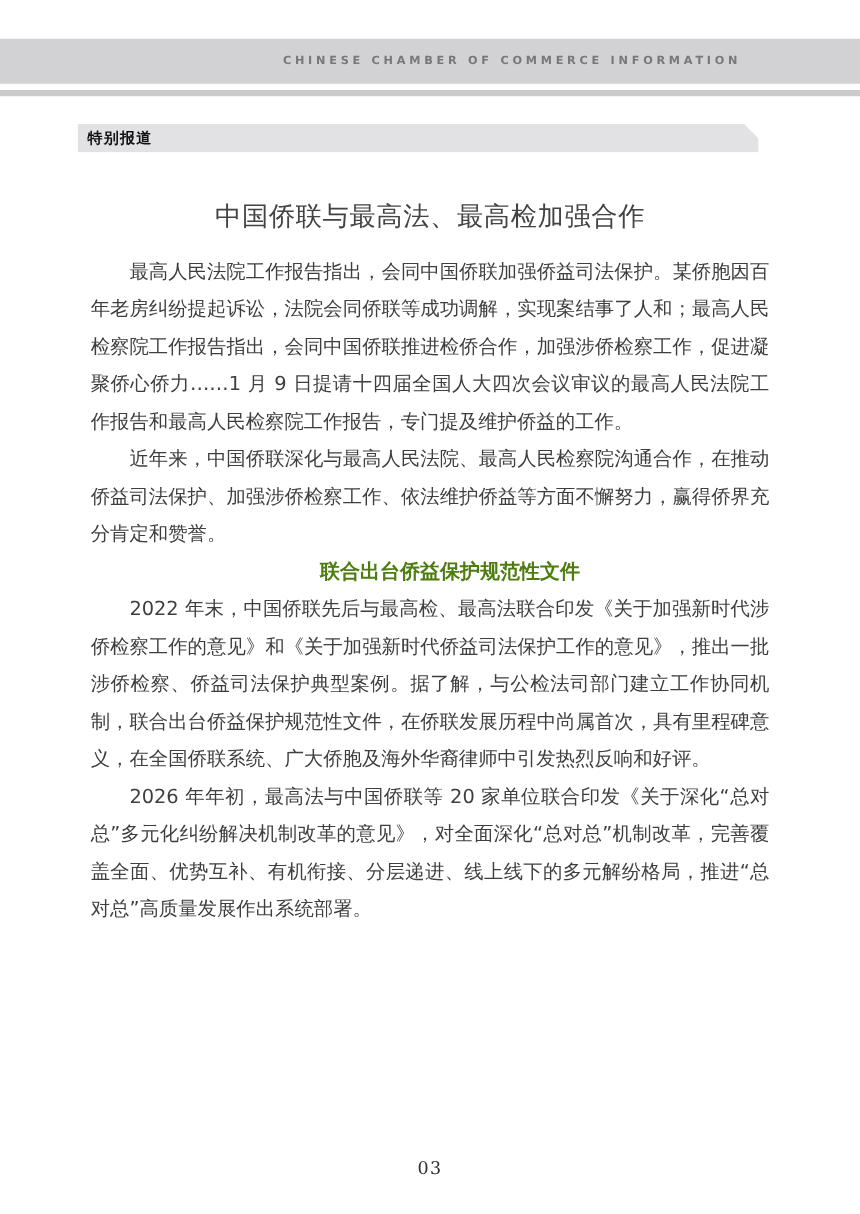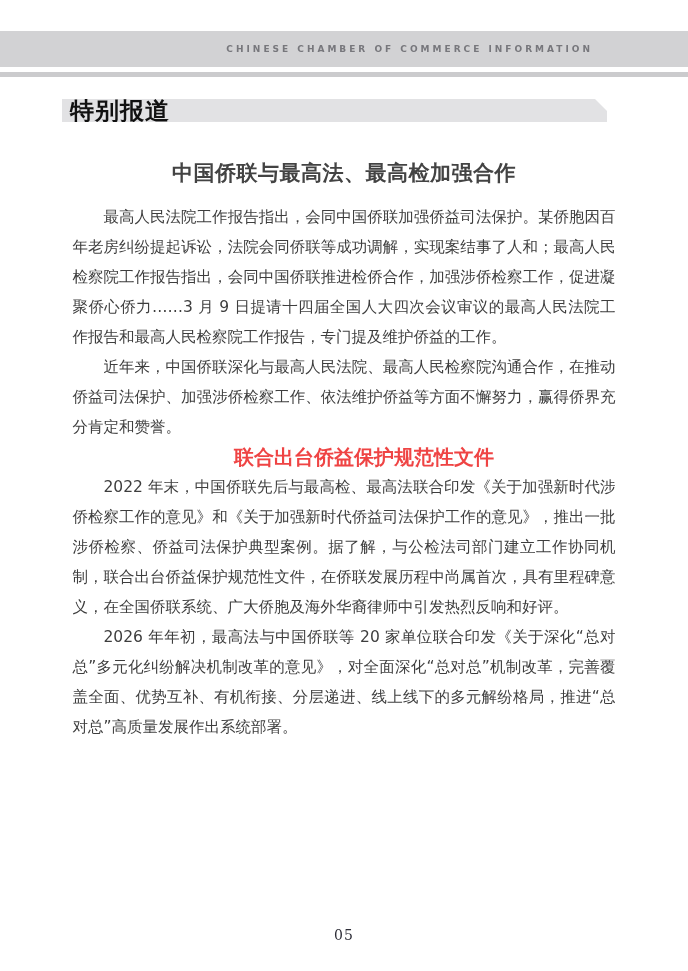--- a/index.html
+++ b/index.html
@@ -45,56 +45,56 @@
   .section-banner{
     margin:22px 0 0 62px;
     width:545px;height:23px;
     background:var(--banner-bg);
     clip-path:polygon(0 0, calc(100% - 12px) 0, 100% 12px, 100% 100%, 0 100%);
     display:flex;align-items:center;
   }
   .section-label{
     font-family:"DejaVu Serif","Liberation Serif",serif;
     font-weight:bold;
-    font-size:24px;
+    font-size:12px;
     line-height:23px;
     color:#111111;
     padding-left:8px;
     letter-spacing:1px;
   }
   
   .article{
     width:543px;
     margin:34px auto 0 auto;
     padding:0;
   }
   .article-title{
     text-align:center;
-    font-weight:bold;
+    font-weight:normal;
     font-size:21px;
     line-height:34px;
     color:var(--title-text);
     letter-spacing:0.5px;
   }
   .body-text{
     margin-top:12px;
     font-size:15.5px;
     line-height:30px;
     color:var(--body-text);
     text-align:justify;
   }
   .body-text p{
     text-indent:2em;
   }
   .subheading{
     font-weight:bold;
     text-align:center;
-    font-size:20px;
+    font-size:16px;
     line-height:30px;
-    color:#ef4444;
+    color:#4d7c0f;
     text-indent:0;
   }
   
   .page-number{
     position:absolute;
     left:0;right:0;
     bottom:28px;
     text-align:center;
     font-family:"DejaVu Serif","Liberation Serif",serif;
     font-size:14px;
@@ -115,25 +115,25 @@
   <div class="section-banner">
     <span class="section-label">特别报道</span>
   </div>
 
   <div class="article">
     <h1 class="article-title">
       <span>中国侨联与最高法、最高检加强合作</span><br>
     </h1>
 
     <div class="body-text">
-      <p>最高人民法院工作报告指出，会同中国侨联加强侨益司法保护。某侨胞因百年老房纠纷提起诉讼，法院会同侨联等成功调解，实现案结事了人和；最高人民检察院工作报告指出，会同中国侨联推进检侨合作，加强涉侨检察工作，促进凝聚侨心侨力……3 月 9 日提请十四届全国人大四次会议审议的最高人民法院工作报告和最高人民检察院工作报告，专门提及维护侨益的工作。</p>
+      <p>最高人民法院工作报告指出，会同中国侨联加强侨益司法保护。某侨胞因百年老房纠纷提起诉讼，法院会同侨联等成功调解，实现案结事了人和；最高人民检察院工作报告指出，会同中国侨联推进检侨合作，加强涉侨检察工作，促进凝聚侨心侨力……1 月 9 日提请十四届全国人大四次会议审议的最高人民法院工作报告和最高人民检察院工作报告，专门提及维护侨益的工作。</p>
       <p>近年来，中国侨联深化与最高人民法院、最高人民检察院沟通合作，在推动侨益司法保护、加强涉侨检察工作、依法维护侨益等方面不懈努力，赢得侨界充分肯定和赞誉。</p>
 
       <p class="subheading">联合出台侨益保护规范性文件</p>
       <p>2022 年末，中国侨联先后与最高检、最高法联合印发《关于加强新时代涉侨检察工作的意见》和《关于加强新时代侨益司法保护工作的意见》，推出一批涉侨检察、侨益司法保护典型案例。据了解，与公检法司部门建立工作协同机制，联合出台侨益保护规范性文件，在侨联发展历程中尚属首次，具有里程碑意义，在全国侨联系统、广大侨胞及海外华裔律师中引发热烈反响和好评。</p>
       <p>2026 年年初，最高法与中国侨联等 20 家单位联合印发《关于深化“总对总”多元化纠纷解决机制改革的意见》，对全面深化“总对总”机制改革，完善覆盖全面、优势互补、有机衔接、分层递进、线上线下的多元解纷格局，推进“总对总”高质量发展作出系统部署。</p>
 
     </div>
   </div>
 
-  <div class="page-number">05</div>
+  <div class="page-number">03</div>
 
 </div>
 
 </body></html>

